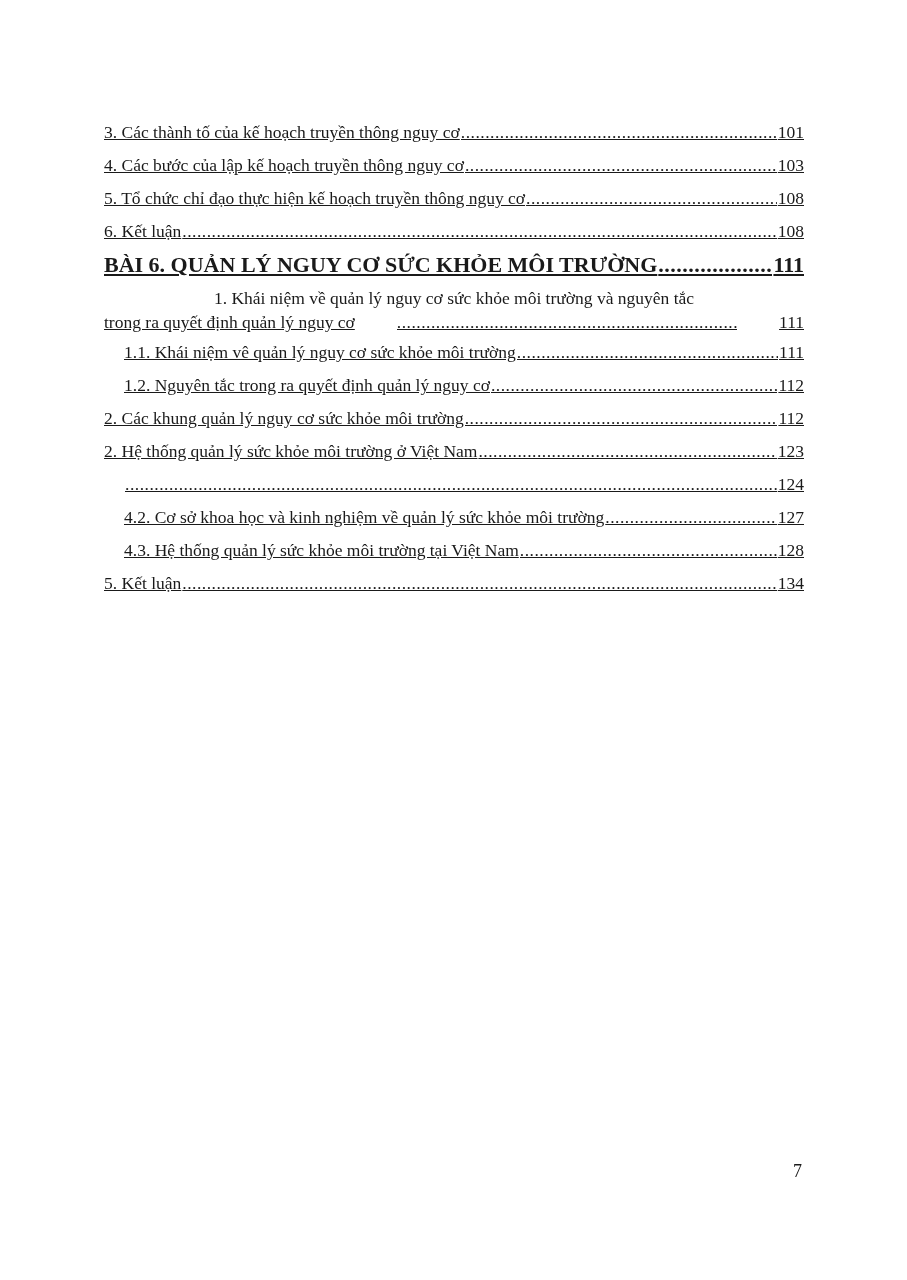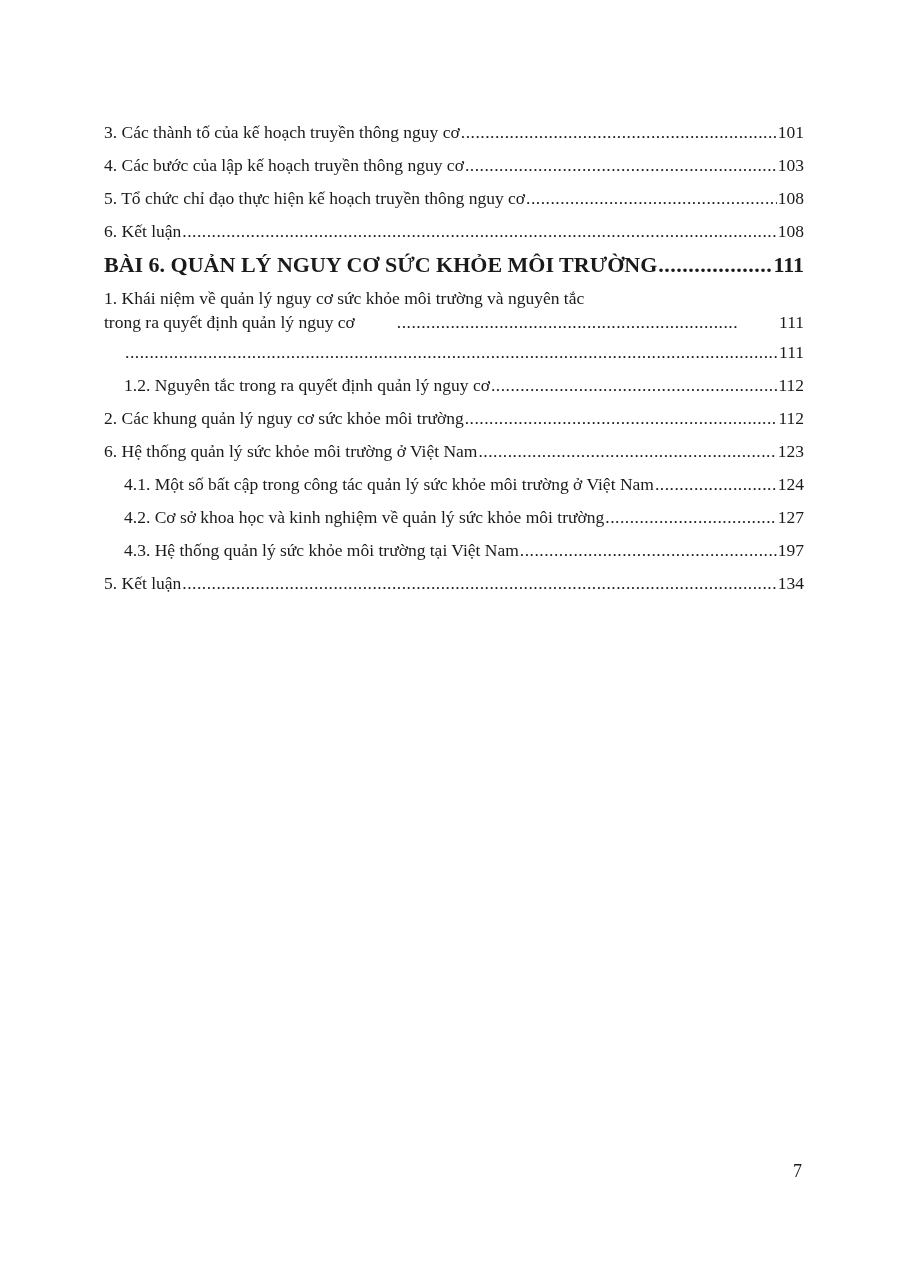--- a/index.html
+++ b/index.html
@@ -1,26 +1,26 @@
 <!DOCTYPE html>
 <html><head>
 <meta charset="utf-8">
 <style>
   html, body { margin:0; padding:0; background:#ffffff; }
   body { width:907px; height:1280px; position:relative; overflow:hidden;
          font-family:"Liberation Serif", serif; color:#1a1a1a; }
   .toc { position:absolute; left:104px; top:116px; width:700px; }
-  .row { display:flex; align-items:baseline; font-size:17.5px; line-height:33px; height:33px; white-space:nowrap; }
+  .row { display:flex; align-items:baseline; font-size:17.5px; line-height:33px; height:33px; white-space:nowrap;text-decoration:underline; }
   .row.l2 { padding-left:20px; }
   .row.bold { font-weight:bold; font-size:22px; }
   .row .t { flex:0 0 auto; }
   .row .dots { flex:1 1 auto; overflow:hidden; margin:0 1px; letter-spacing:0.5px; }
   .row .dots::after { content:"....................................................................................................................................................................................................................................................................................................................."; }
   .row .p { flex:0 0 auto;text-align:right; }
-  .multi .line1 { font-size:17.5px; line-height:22px; height:22px; margin-top:6px; white-space:nowrap; }
+  .multi .line1 { font-size:17.5px; line-height:22px; height:22px; margin-top:6px; white-space:nowrap;text-align:center; }
   .multi .row { line-height:26px; height:27px;gap:41px; }
   .pagenum { position:absolute; left:793px; top:1161px; font-size:18px; }
 </style>
 </head>
 <body>
 
 <div class="toc">
   <div class="row">
     <span class="t">3. Các thành tố của kế hoạch truyền thông nguy cơ</span>
     <span class="dots"></span>
@@ -48,52 +48,52 @@
   </div>
   <div class="multi">
     <div class="line1">1. Khái niệm về quản lý nguy cơ sức khỏe môi trường và nguyên tắc</div>
     <div class="row">
       <span class="t">trong ra quyết định quản lý nguy cơ</span>
       <span class="dots"></span>
       <span class="p">111</span>
     </div>
   </div>
   <div class="row l2">
+    <span class="t">1.1. Khái niệm vê quản lý nguy cơ sức khỏe môi trường</span>
     <span class="dots"></span>
     <span class="p">111</span>
   </div>
   <div class="row l2">
     <span class="t">1.2. Nguyên tắc trong ra quyết định quản lý nguy cơ</span>
     <span class="dots"></span>
     <span class="p">112</span>
   </div>
   <div class="row">
     <span class="t">2. Các khung quản lý nguy cơ sức khỏe môi trường</span>
     <span class="dots"></span>
     <span class="p">112</span>
   </div>
   <div class="row">
-    <span class="t">6. Hệ thống quản lý sức khỏe môi trường ở Việt Nam</span>
+    <span class="t">2. Hệ thống quản lý sức khỏe môi trường ở Việt Nam</span>
     <span class="dots"></span>
     <span class="p">123</span>
   </div>
   <div class="row l2">
-    <span class="t">4.1. Một số bất cập trong công tác quản lý sức khỏe môi trường ở Việt Nam</span>
     <span class="dots"></span>
     <span class="p">124</span>
   </div>
   <div class="row l2">
     <span class="t">4.2. Cơ sở khoa học và kinh nghiệm về quản lý sức khỏe môi trường</span>
     <span class="dots"></span>
     <span class="p">127</span>
   </div>
   <div class="row l2">
     <span class="t">4.3. Hệ thống quản lý sức khỏe môi trường tại Việt Nam</span>
     <span class="dots"></span>
-    <span class="p">197</span>
+    <span class="p">128</span>
   </div>
   <div class="row">
     <span class="t">5. Kết luận</span>
     <span class="dots"></span>
     <span class="p">134</span>
   </div>
 </div>
 
 <div class="pagenum">7</div>
 

